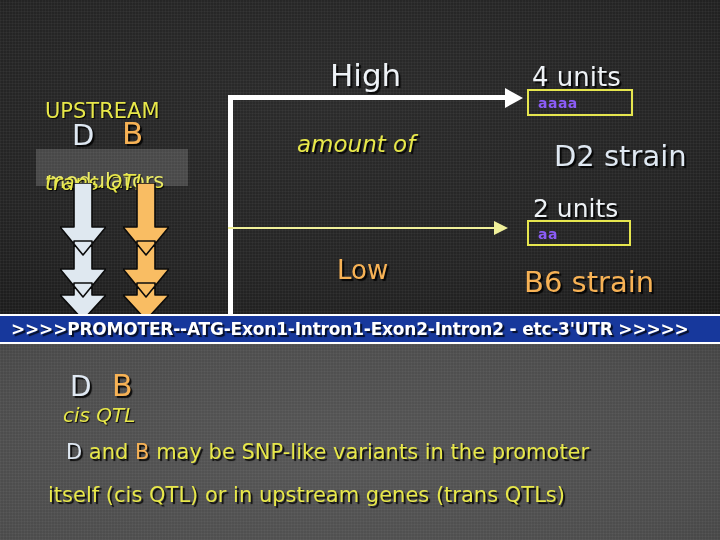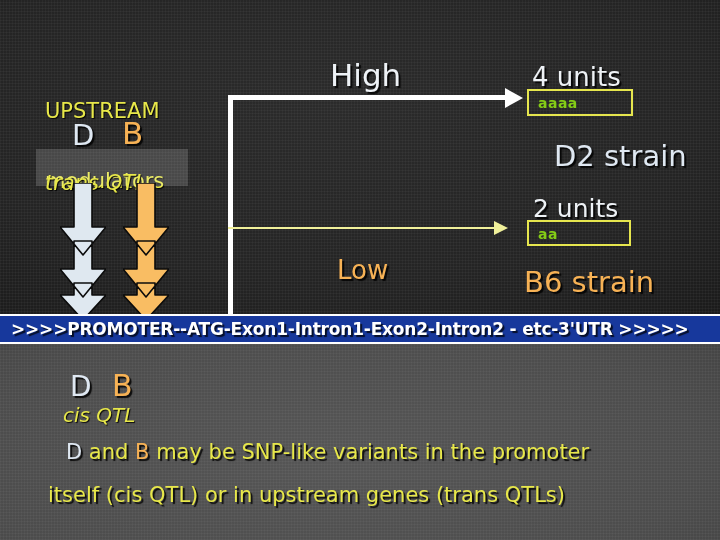--- a/index.html
+++ b/index.html
@@ -102,21 +102,21 @@
   
   #units4{left:532px;top:48px;font-size:26px;}
   #units2{left:533px;top:180px;font-size:25px;}
 
   .genebox{
     position:absolute;border:2px solid #e6e64e;background:transparent;
   }
   #genebox-aaaa{left:527px;top:89px;width:106px;height:27px;}
   #genebox-aa  {left:527px;top:220px;width:104px;height:26px;}
   .geneboxtext{
-    position:absolute;font-size:14px;font-weight:bold;color:#84cc16;
+    position:absolute;font-size:14px;font-weight:bold;color:#8b5cf6;
     letter-spacing:.5px;
   }
   #genetext-aaaa{left:538px;top:95px;}
   #genetext-aa  {left:538px;top:226px;}
 
   #strain-d2{left:554px;top:126px;font-size:29px;text-align:right;}
   #strain-b6{left:524px;top:252px;font-size:29px;}
 
   
   #promoter-bar{
@@ -182,20 +182,21 @@
   </div>
 
   <div id="axis-vline"></div>
   <div id="axis-hline-top"></div>
   <div id="arrowhead-top"></div>
   <div id="axis-hline-bot"></div>
   <div id="arrowhead-bot"></div>
 
   <div class="t white shadow-d" id="label-high">High</div>
   <div class="t orange shadow-d" id="label-low">Low</div>
+  <div class="t yellow shadow-d" id="label-amount">amount of</div>
 
   <div class="t white shadow-d" id="units4"><span>4</span><span> </span><span>units</span></div>
 
   <div class="genebox" id="genebox-aaaa"></div>
   <div class="geneboxtext" id="genetext-aaaa">aaaa</div>
 
   <div class="t paleblue shadow-d" id="strain-d2">D2 strain</div>
 
   <div class="t white shadow-d" id="units2"><span>2</span><span> </span><span>units</span></div>
 

